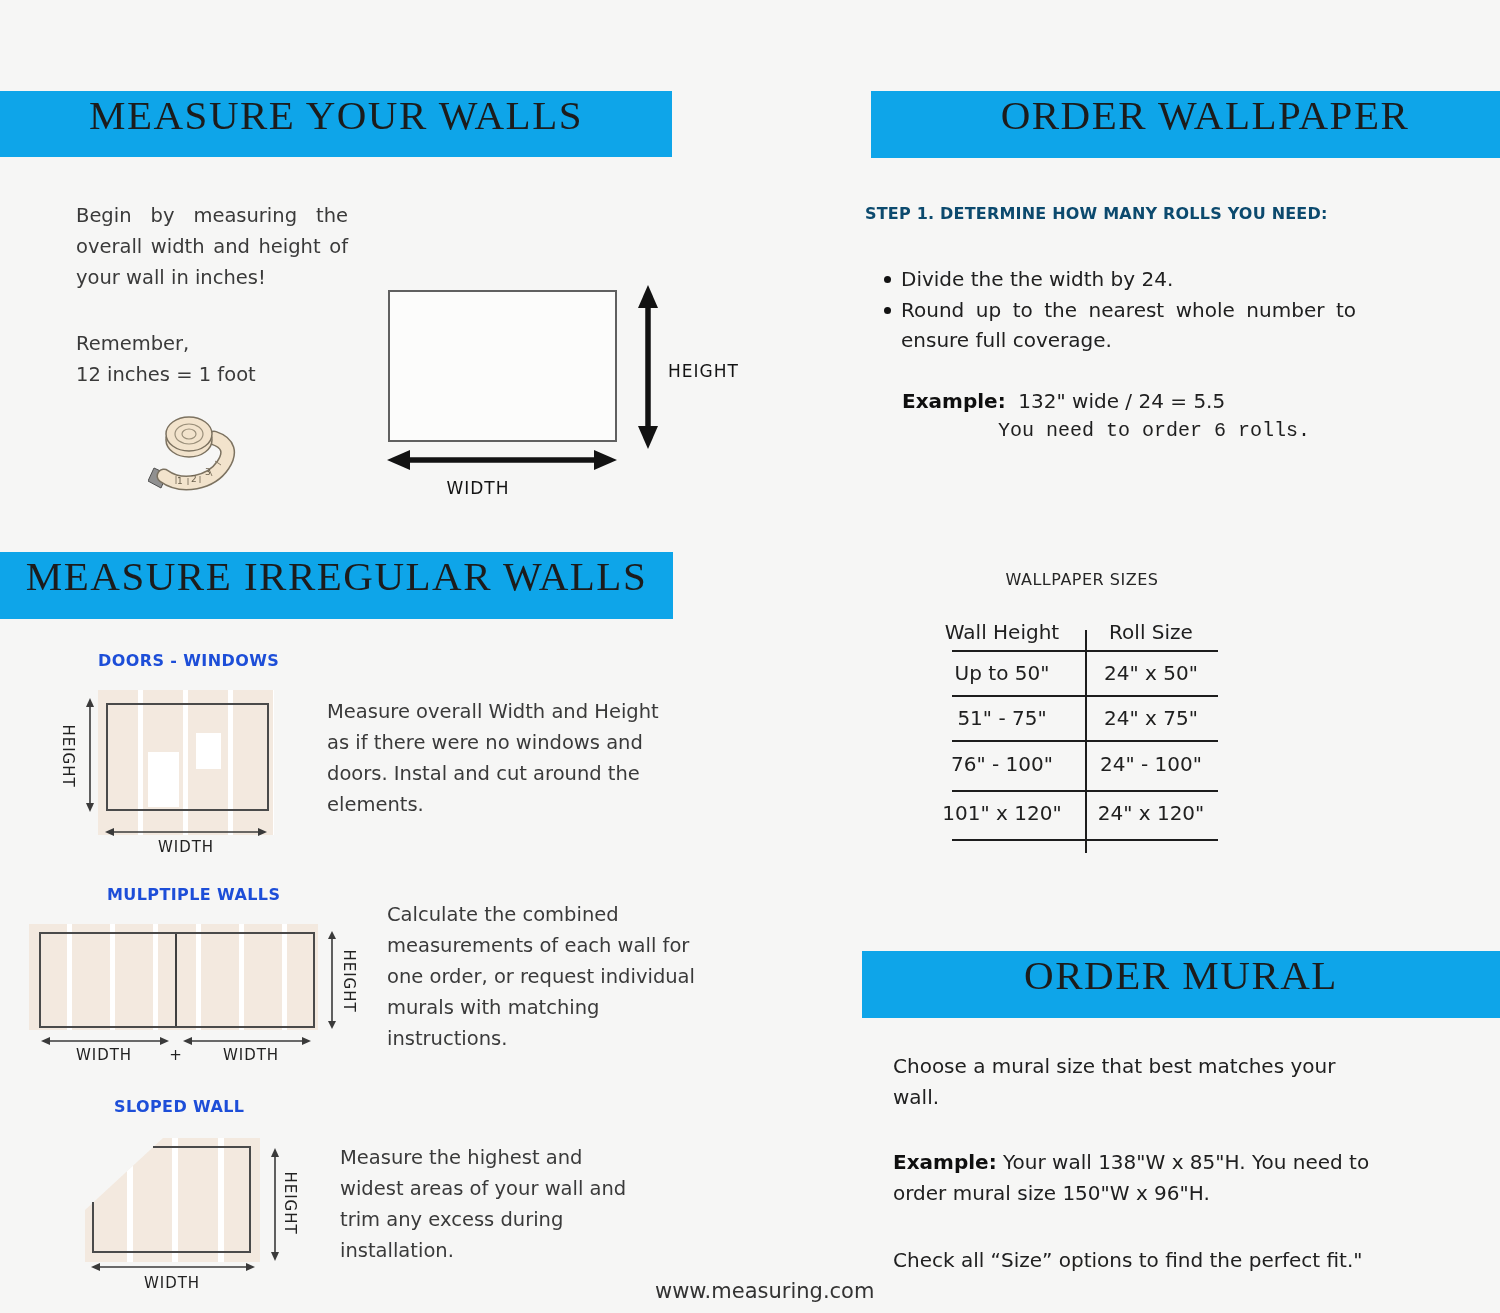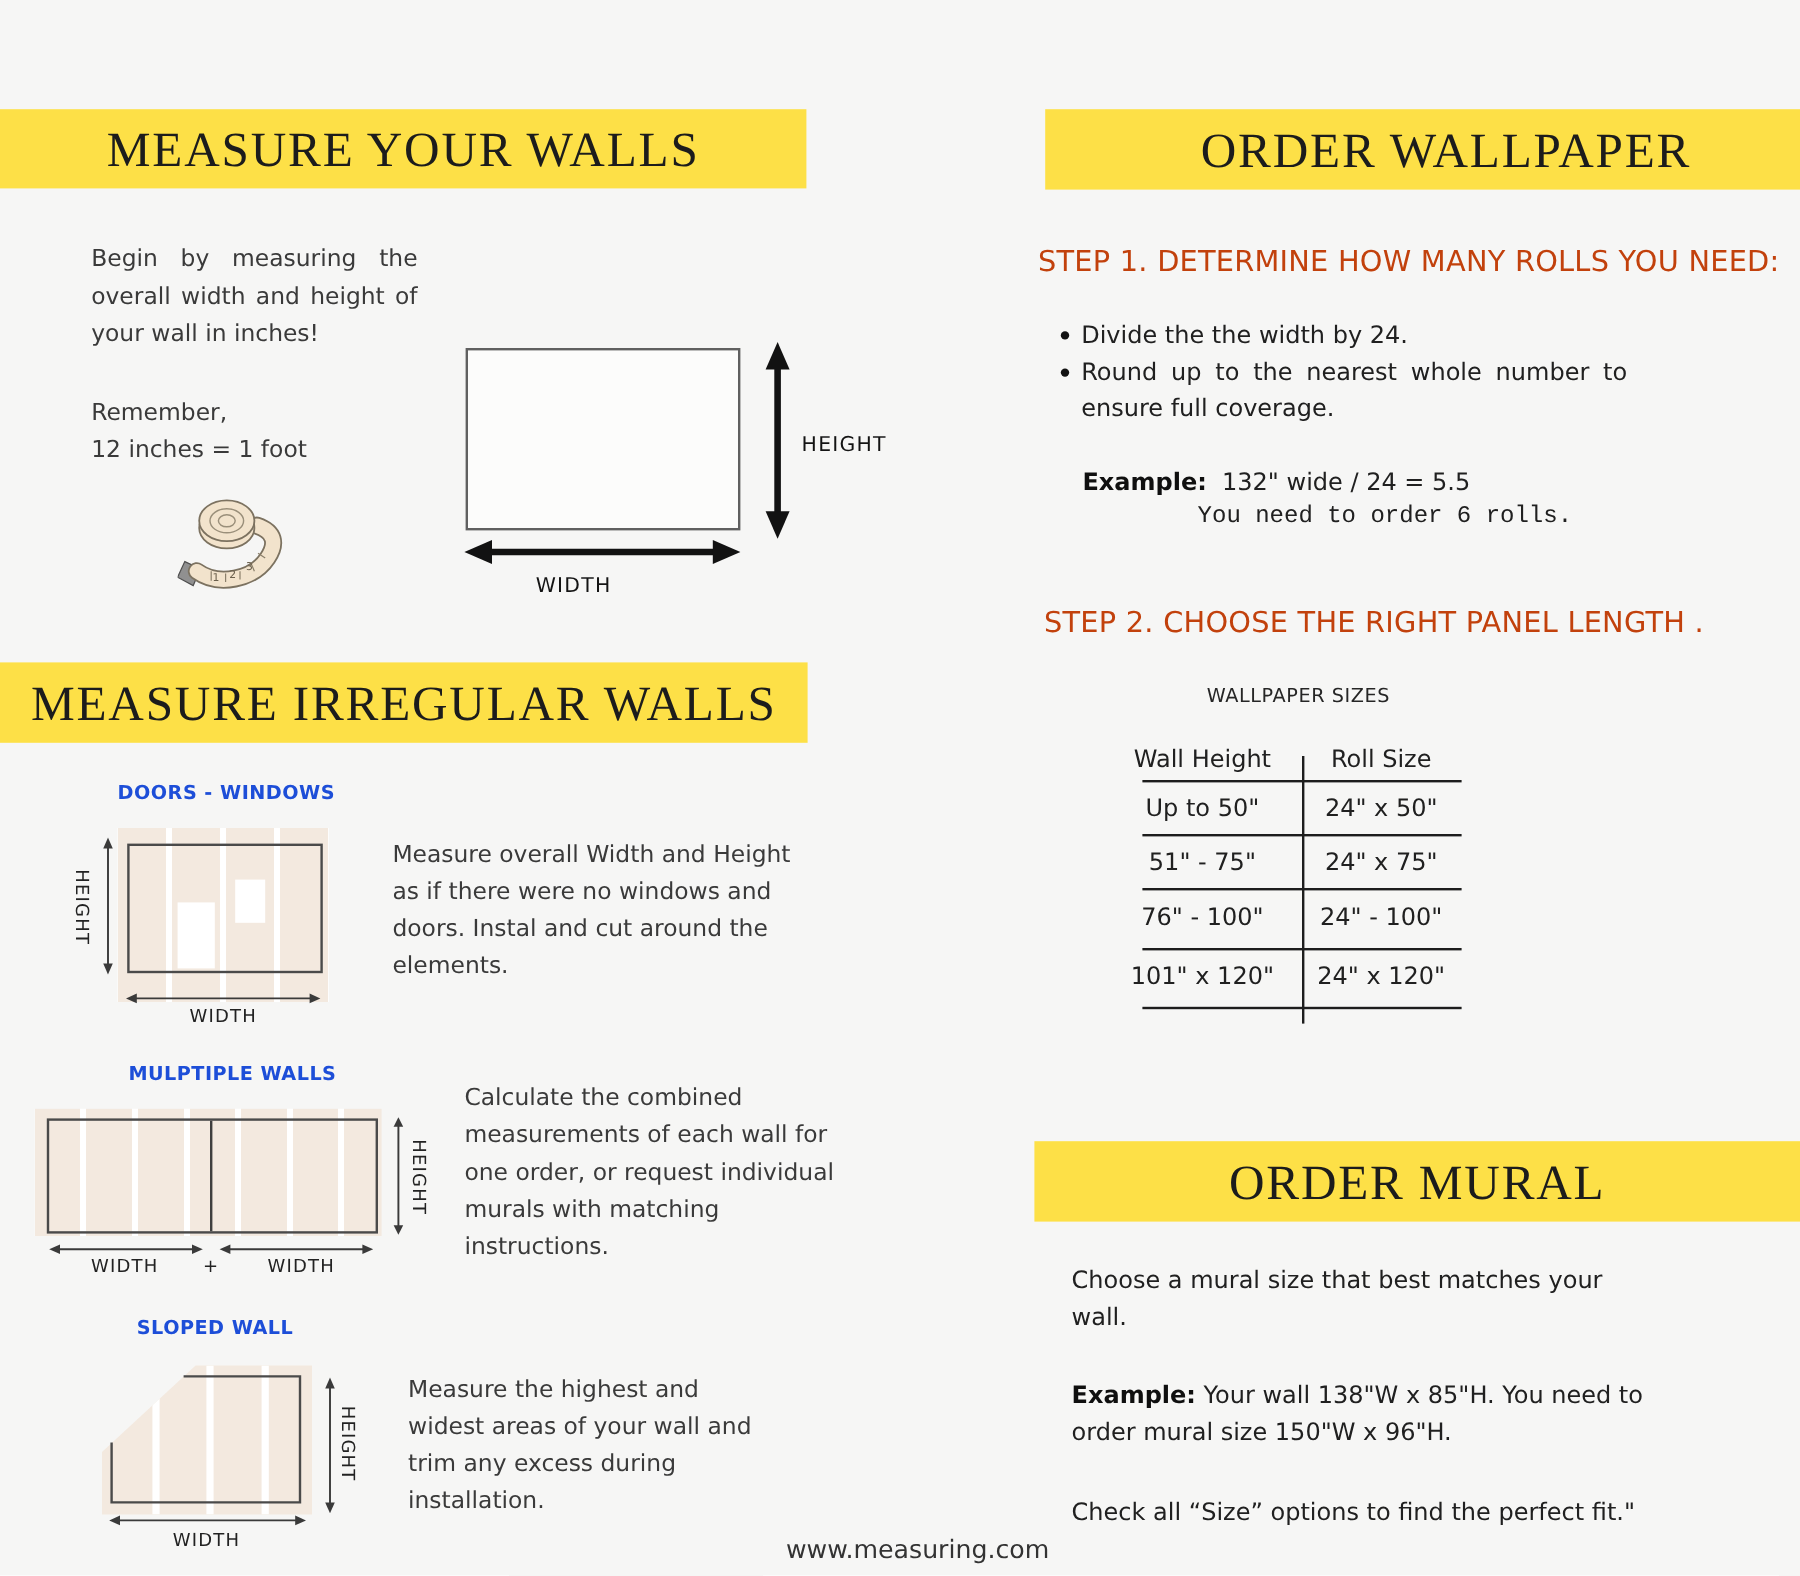--- a/index.html
+++ b/index.html
@@ -1,25 +1,25 @@
 <!DOCTYPE html>
 <html><head>
 <meta charset="utf-8">
 <style>
   html,body{margin:0;padding:0;background:#ffffff;}
   .page{position:relative;width:1500px;height:1313px;background:#f6f6f5;
         font-family:"DejaVu Sans",sans-serif;overflow:hidden;}
   .abs{position:absolute;}
-  .banner{position:absolute;background:#fde047;display:flex;align-items:center;justify-content:center;}
+  .banner{position:absolute;background:#0ea5e9;display:flex;justify-content:center;}
   .banner-title{font-family:"Liberation Serif",serif;font-weight:400;font-size:41px;
         letter-spacing:1.5px;color:#1c1c1c;margin:0;white-space:nowrap;}
   .body-text{color:#3a3a3a;font-size:19.5px;line-height:31px;}
   .justify{text-align:justify;}
   .rbody{color:#202020;font-size:20px;line-height:30px;}
-  .bold-head{font-weight:normal;font-size:24px;color:#c2410c;letter-spacing:0.2px;white-space:nowrap;}
+  .bold-head{font-weight:bold;font-size:16px;color:#0c4a6e;letter-spacing:0.2px;white-space:nowrap;}
   .sublabel{font-weight:bold;font-size:16px;color:#1d4ed8;letter-spacing:0.4px;white-space:nowrap;}
   .dlabel{font-size:15px;letter-spacing:1px;color:#222;text-align:center;}
   .dlabel-big{font-size:17px;letter-spacing:1px;color:#141414;}
   .rot-label{width:110px;text-align:center;transform:rotate(90deg);}
   .panelbg-a{background:repeating-linear-gradient(90deg,#f3e9df 0px,#f3e9df 40px,#ffffff 40px,#ffffff 45px);}
   .panelbg-b{background:repeating-linear-gradient(90deg,#f3e9df 0px,#f3e9df 38px,#ffffff 38px,#ffffff 43px);}
   .outline-rect{border:2px solid #4a4a4a;background:transparent;}
   .white-cut{background:#ffffff;}
   .dot{position:absolute;width:7px;height:7px;border-radius:50%;background:#121212;}
   .tline{position:absolute;background:#1d1d1d;}
@@ -175,21 +175,20 @@
   <div class="abs rbody" style="left:901px;top:264px;white-space:nowrap;">Divide the the width by 24.</div>
 
   <span class="dot" style="left:884px;top:307px;"></span>
   <div class="abs rbody justify" style="left:901px;top:295px;width:455px;">Round up to the nearest whole number to ensure full coverage.</div>
 
   <div class="abs rbody" style="left:902px;top:386px;">
     <div><b>Example:</b>&nbsp;&nbsp;<span>132" wide / 24 = 5.5</span></div>
     <div class="ex-line2">You need to order 6 rolls.</div>
   </div>
 
-  <div class="abs bold-head" style="left:870px;top:505px;">STEP 2. CHOOSE THE RIGHT PANEL LENGTH .</div>
 
   <div class="abs" style="left:932px;top:570px;width:300px;text-align:center;font-size:16px;letter-spacing:0.5px;color:#262626;">WALLPAPER SIZES</div>
 
   <div>
     <div class="cellc" style="left:942px;top:620px;width:120px;">Wall Height</div>
     <div class="cellc" style="left:1091px;top:620px;width:120px;">Roll Size</div>
 
     <div class="tline" style="left:952px;top:650px;width:266px;height:2px;"></div>
     <div class="tline" style="left:952px;top:695px;width:266px;height:2px;"></div>
     <div class="tline" style="left:952px;top:740px;width:266px;height:2px;"></div>

